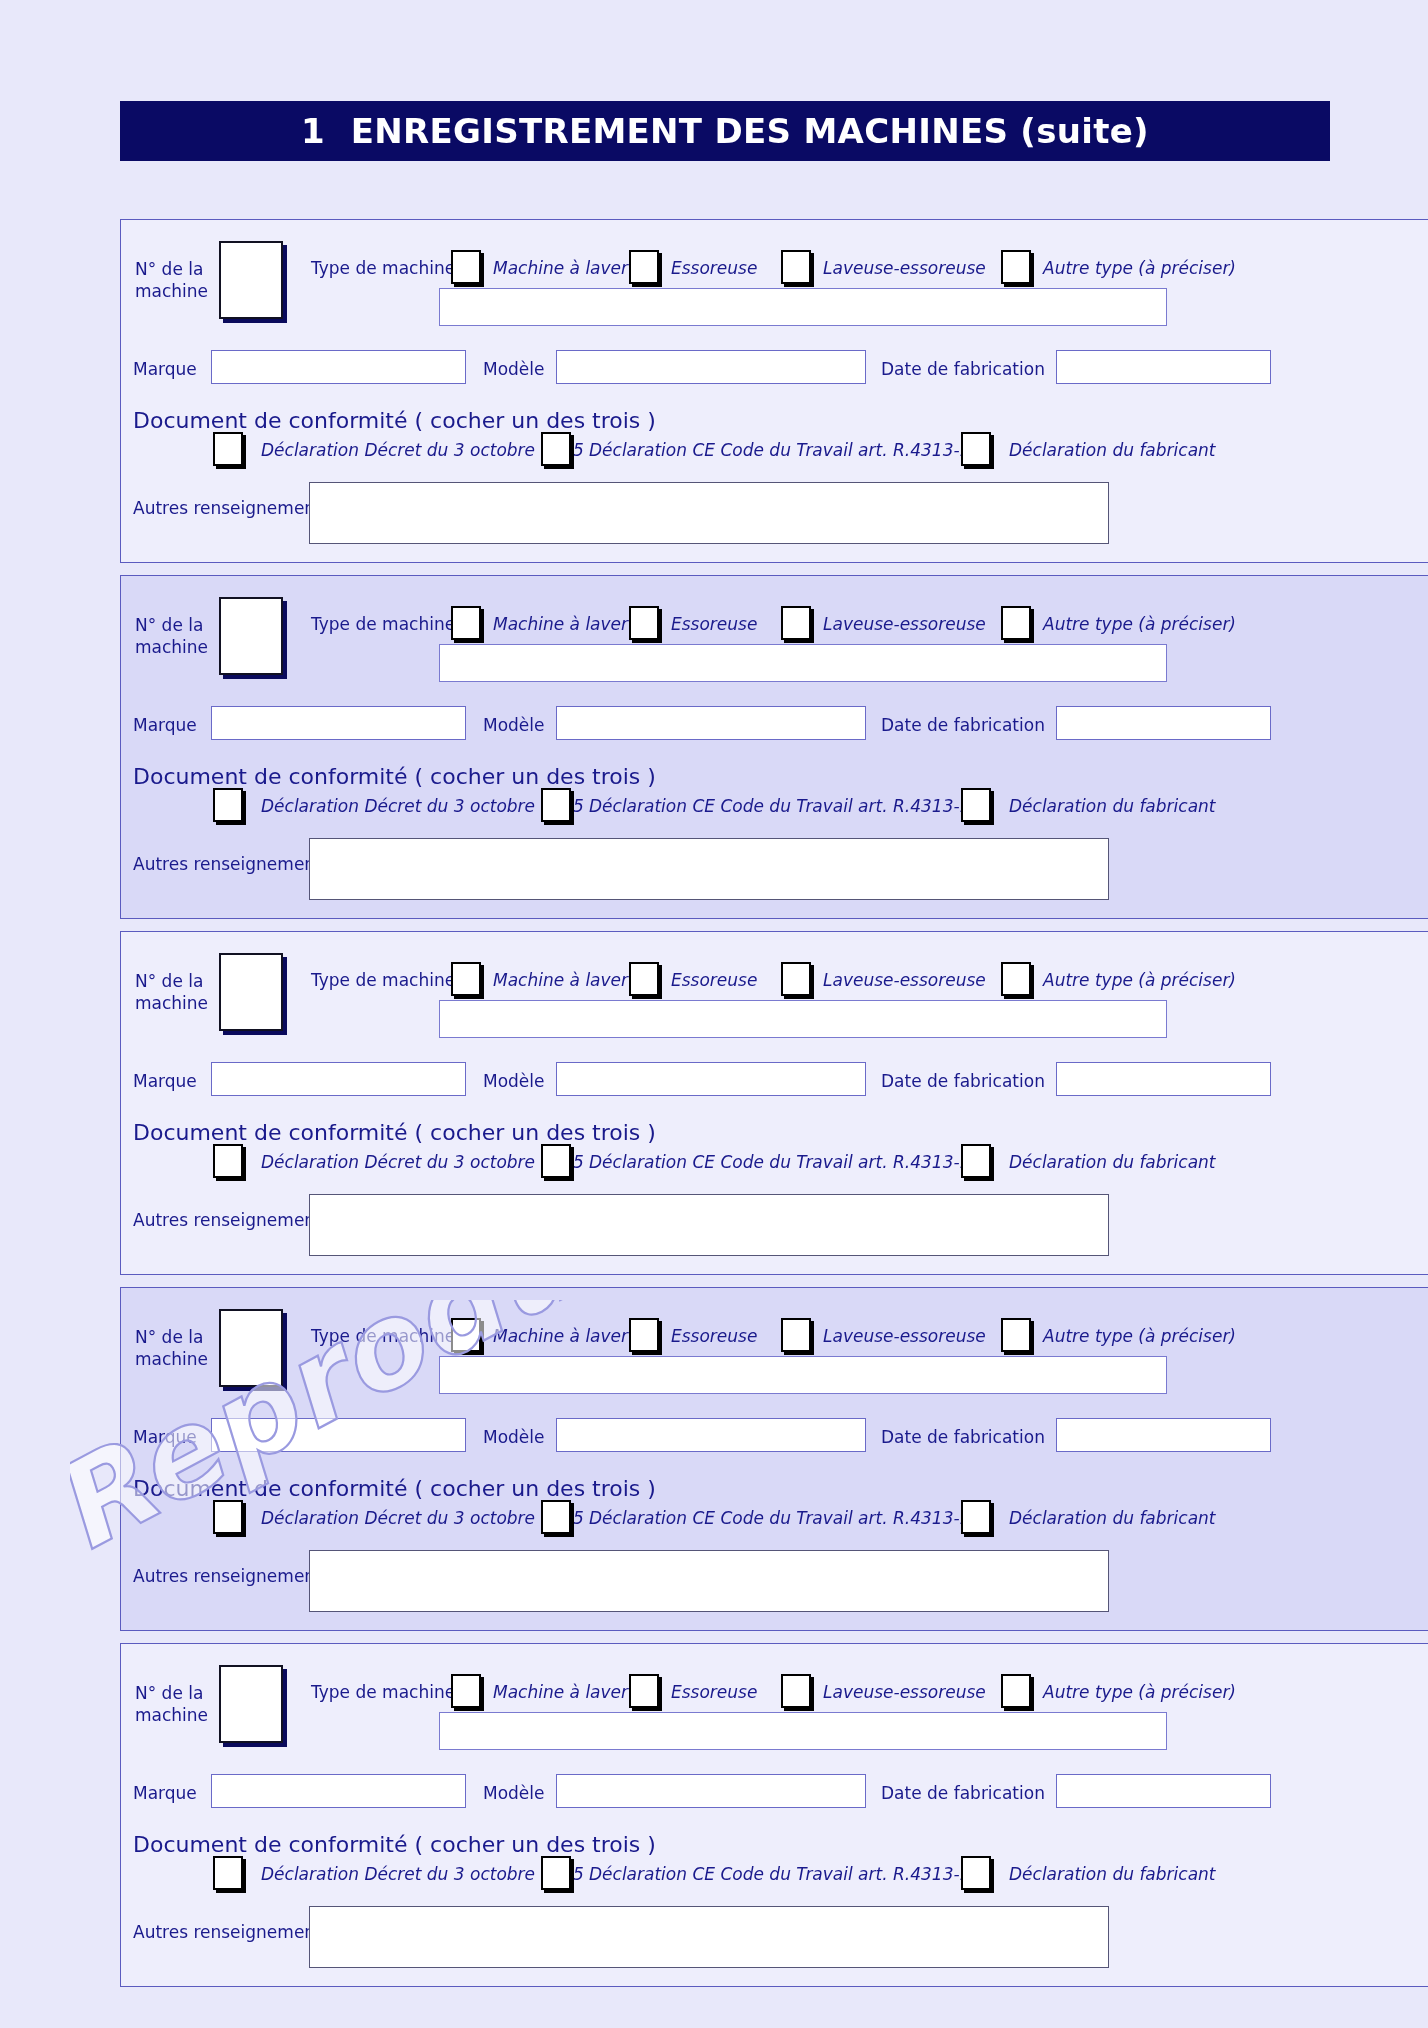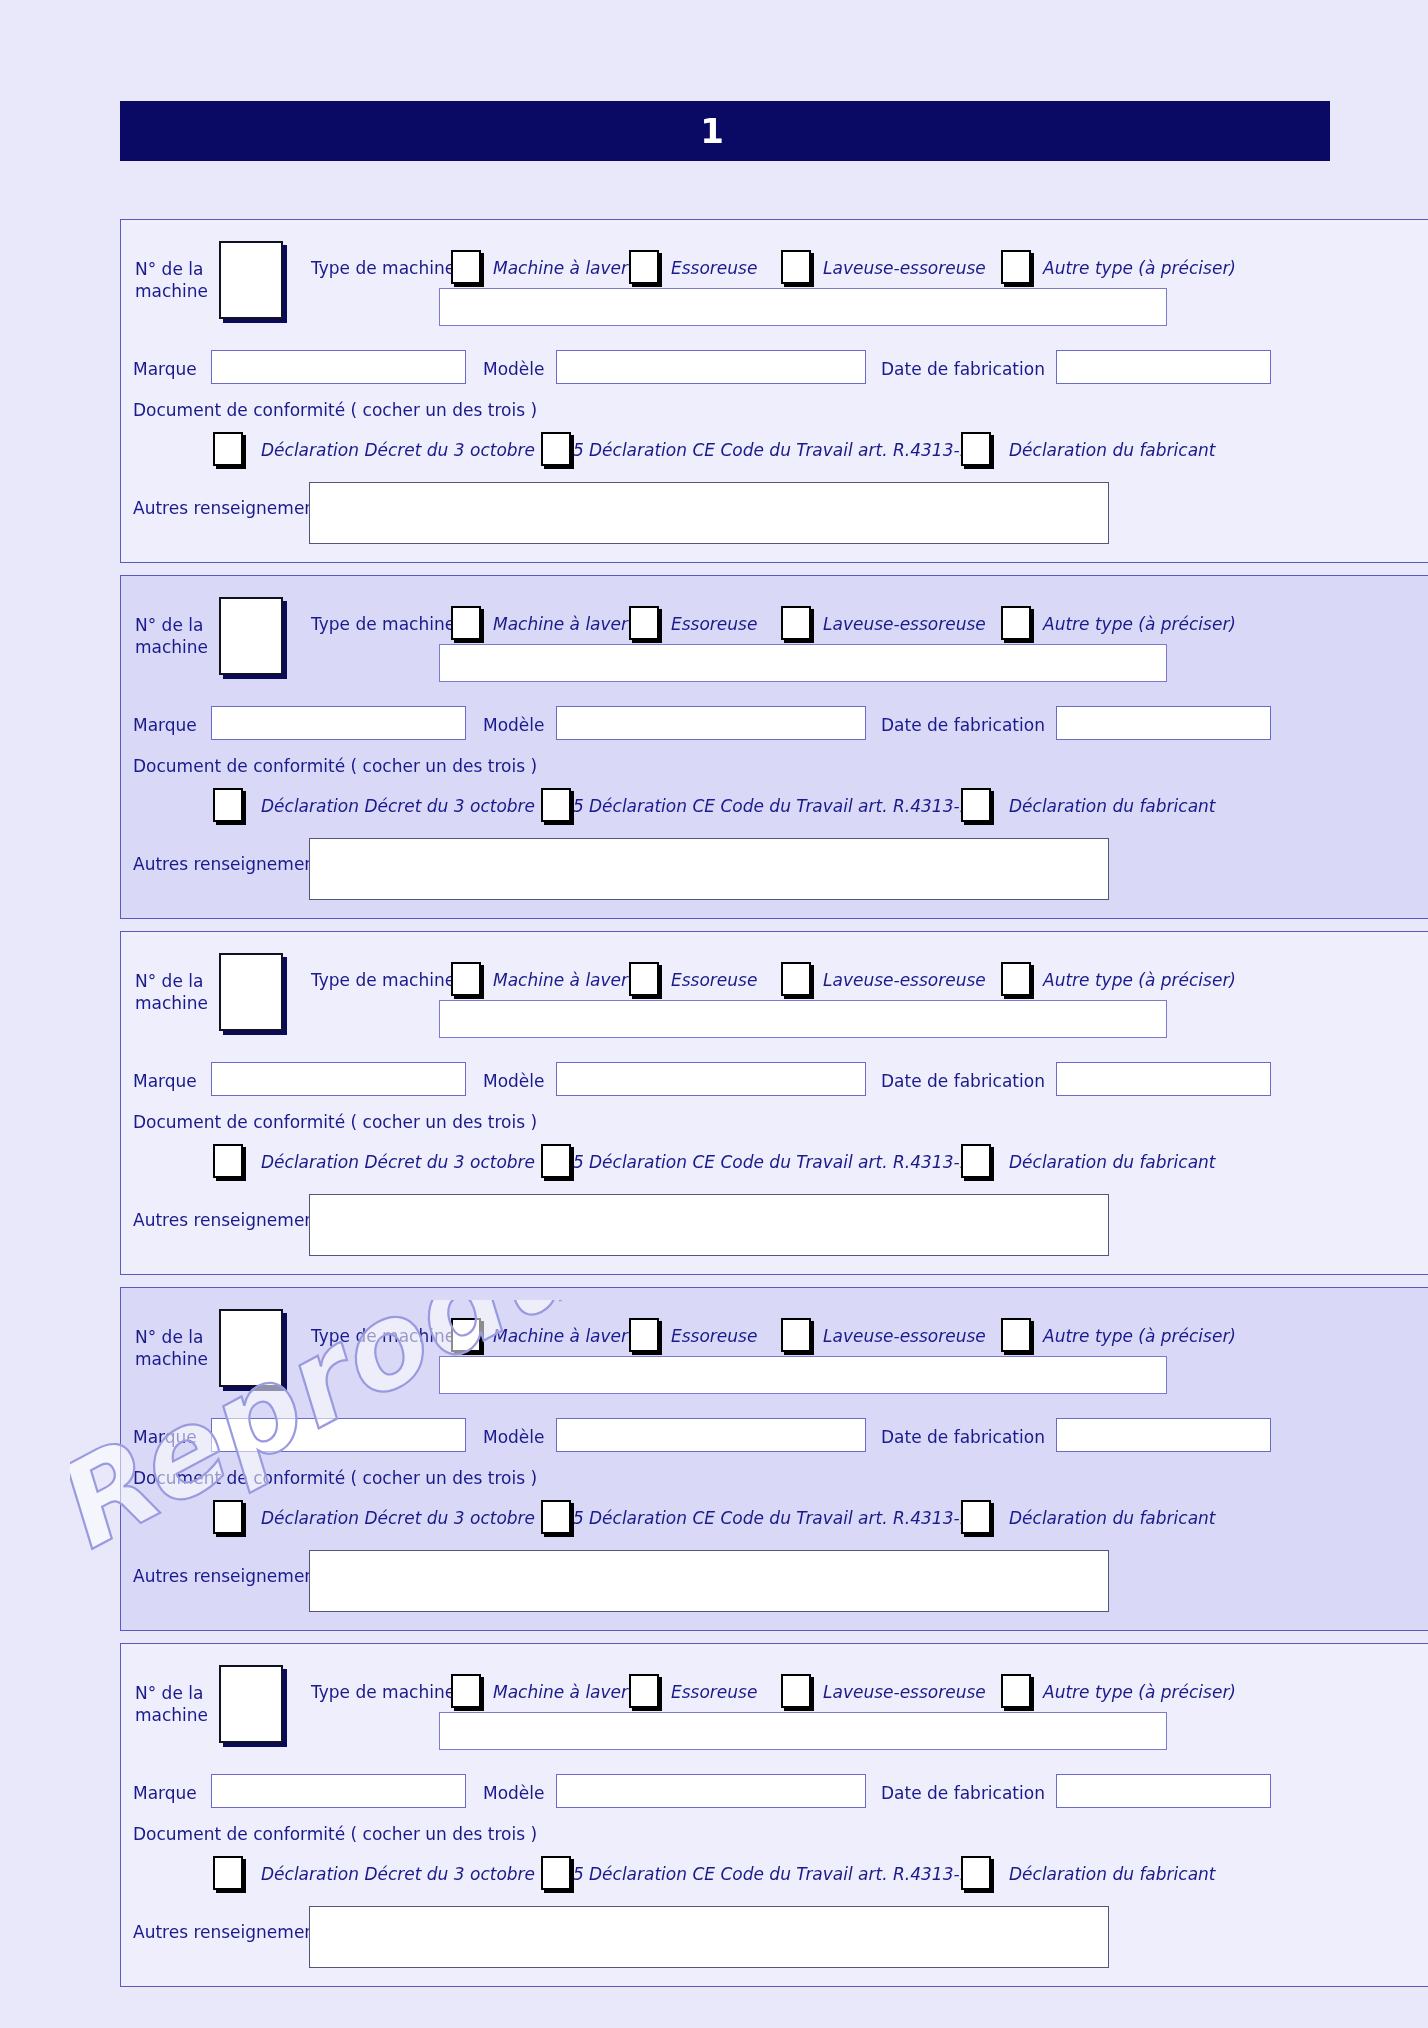--- a/index.html
+++ b/index.html
@@ -147,22 +147,22 @@
 
   
   .row-conf {
     position: relative;
     height: 82px;
     margin-top: 8px;
   }
   .conf-title {
     position: absolute;
     left: 12px;
-    top: 0px;
-    font-size: 17px;
+    top: 8px;
+    font-size: 22px;
     white-space: nowrap;
   }
 
   
   .row-other {
     position: relative;
     height: 66px;
   }
   .other-label {
     position: absolute;
@@ -205,20 +205,21 @@
     letter-spacing: 2px;
   }
 </style>
 </head>
 <body>
 
 <div class="page">
 
   <div class="title-bar">
     <span class="title-num">1</span>
+    <span class="title-text">ENREGISTREMENT DES MACHINES (suite)</span>
   </div>
 
   <div class="blocks">
       <div class="block shade-light">
     <div class="row-type">
       <div class="machine-no-label">
         <span>N° de la</span><br>
         <span>machine</span>
       </div>
       <div class="machine-no-box"></div>

